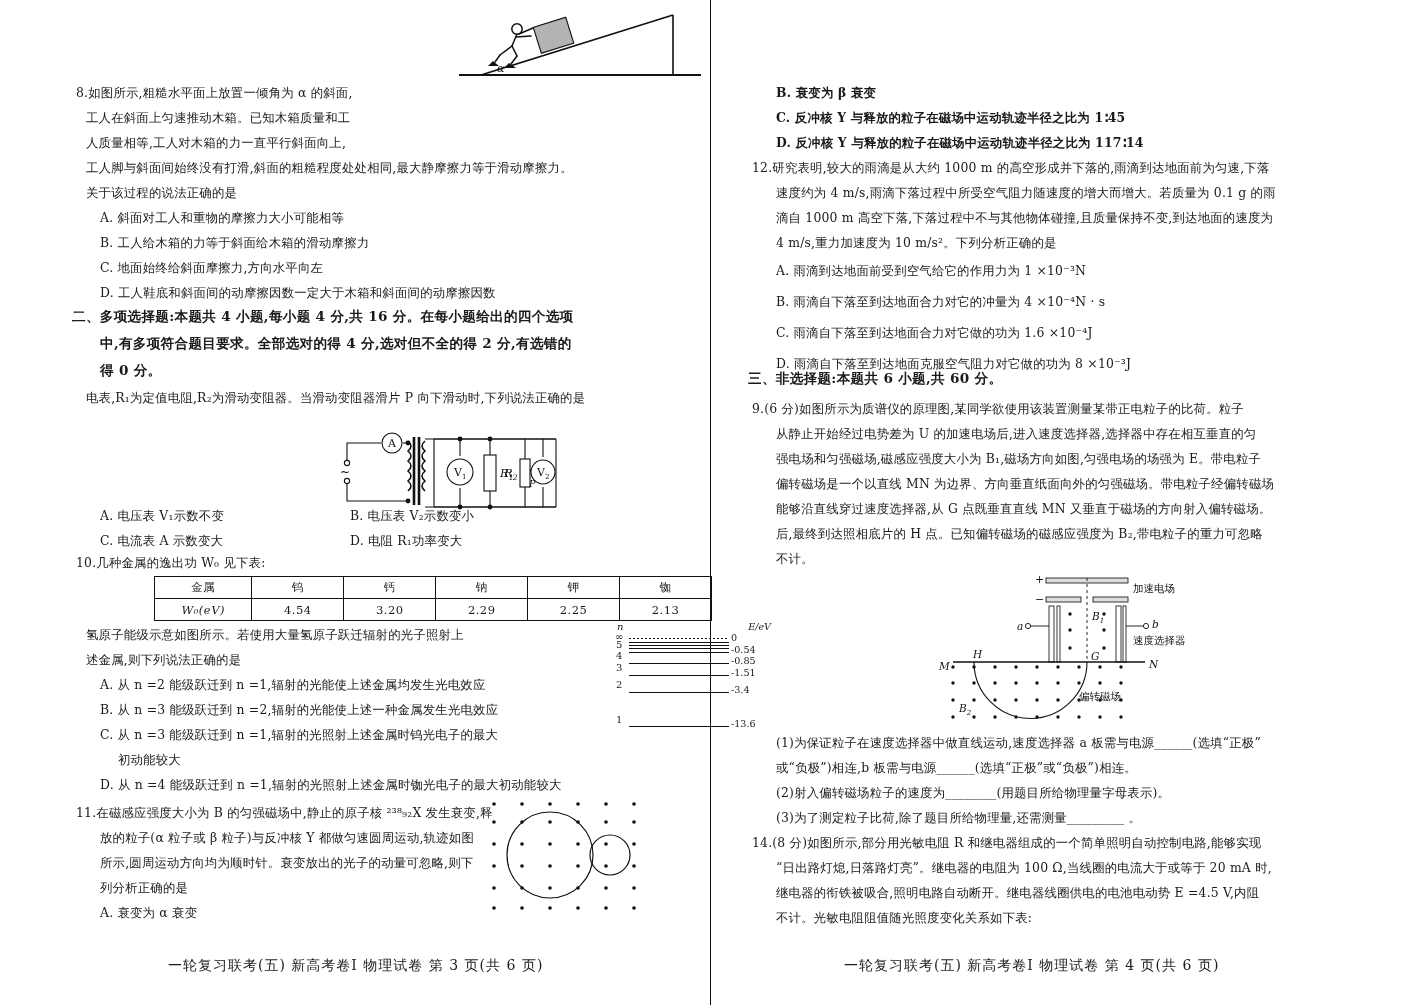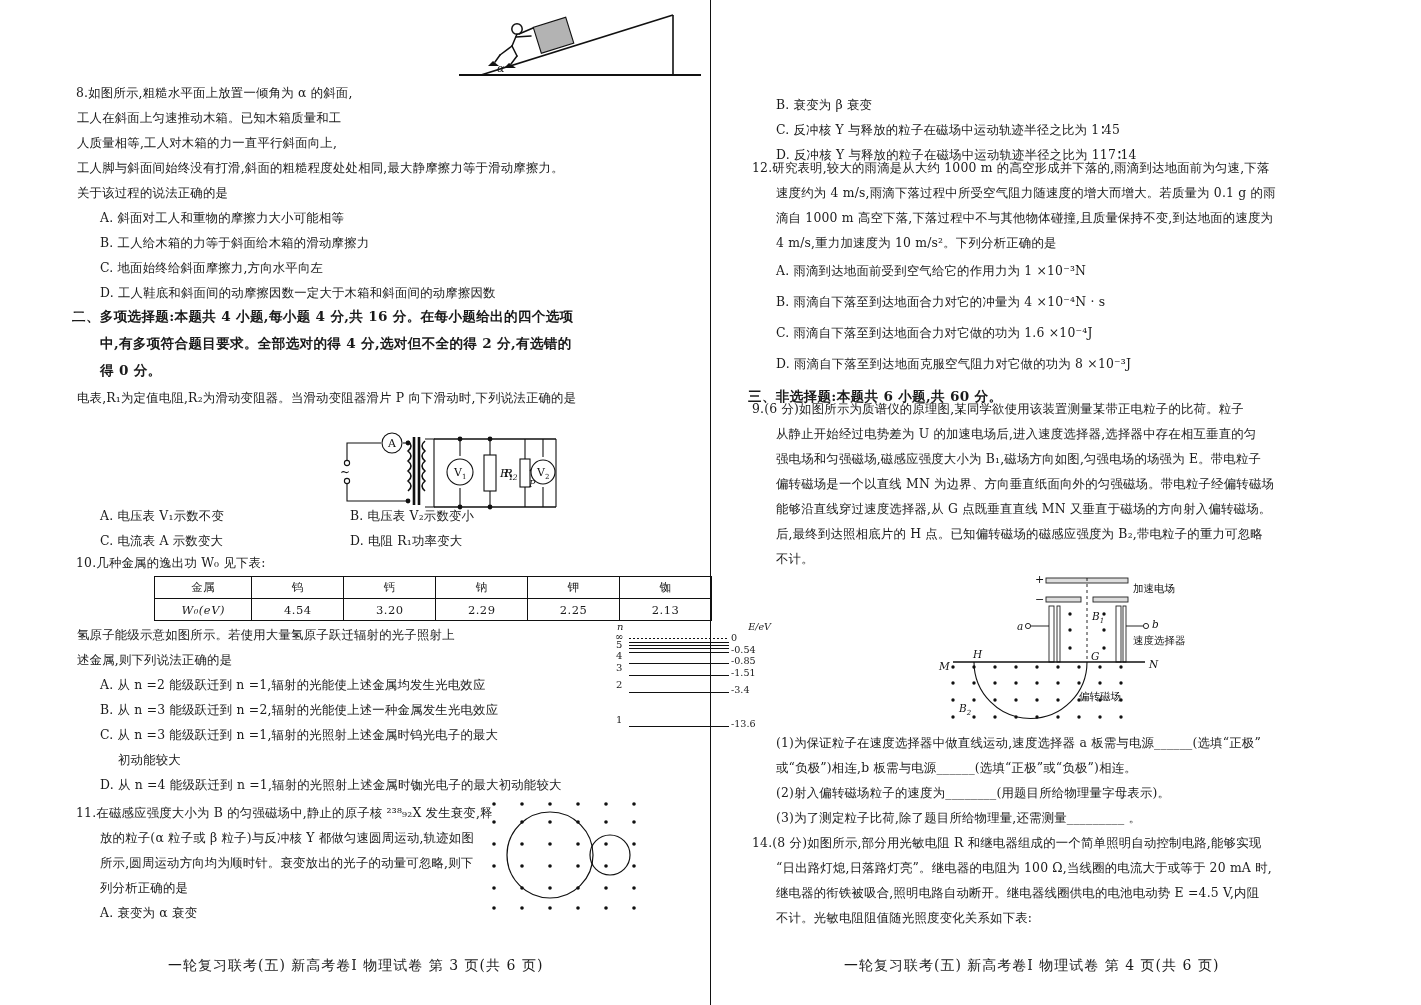--- a/index.html
+++ b/index.html
@@ -21,21 +21,21 @@
   }
   .col-left{left:72px;}
   .col-right{left:748px;}
 
   .qline{
     font-size:12.4px;line-height:25px;
     letter-spacing:.2px;
     white-space:nowrap;
   }
   .ind0{margin-left:4px;}
-  .ind1{margin-left:5px;}
+  .ind1{margin-left:14px;}
   .ind2{margin-left:28px;}
   .qnum{display:inline-block;}
   .opt{margin-left:28px;}
   .sec-title{
     font-weight:bold;font-size:13.6px;line-height:27px;
     letter-spacing:.3px;
   }
   .sec-title .cont{display:block;margin-left:28px;}
 
   
@@ -330,38 +330,38 @@
         <circle cx="66" cy="55" r="43" fill="none" stroke="#111" stroke-width="1.2"></circle>
         <circle cx="126" cy="55" r="20" fill="none" stroke="#111" stroke-width="1.2"></circle>
       </svg>
     </div>
 
     <div class="footer" style="left:96px;">一轮复习联考(五)  新高考卷Ⅰ  物理试卷  第 3 页(共 6 页)</div>
   </div>
 
   <div class="col col-right">
 
-    <div class="abs" style="left:0;top:92px;width:640px;">
+    <div class="abs" style="left:0;top:80px;width:640px;font-weight:bold;">
       <div class="qline opt"><span>B. 衰变为 β 衰变</span></div>
       <div class="qline opt"><span>C. 反冲核 Y 与释放的粒子在磁场中运动轨迹半径之比为 1∶45</span></div>
       <div class="qline opt"><span>D. 反冲核 Y 与释放的粒子在磁场中运动轨迹半径之比为 117∶14</span></div>
     </div>
 
     <div class="abs" style="left:0;top:155px;width:640px;">
       <div class="qline ind0"><span class="qnum">12.</span><span>研究表明,较大的雨滴是从大约 1000 m 的高空形成并下落的,雨滴到达地面前为匀速,下落</span></div>
       <div class="qline ind2"><span>速度约为 4 m/s,雨滴下落过程中所受空气阻力随速度的增大而增大。若质量为 0.1 g 的雨</span></div>
       <div class="qline ind2"><span>滴自 1000 m 高空下落,下落过程中不与其他物体碰撞,且质量保持不变,到达地面的速度为</span></div>
       <div class="qline ind2"><span>4 m/s,重力加速度为 10 m/s²。下列分析正确的是</span></div>
       <div class="qline opt" style="line-height:31px;"><span>A. 雨滴到达地面前受到空气给它的作用力为 1 ×10⁻³N</span></div>
       <div class="qline opt" style="line-height:31px;"><span>B. 雨滴自下落至到达地面合力对它的冲量为 4 ×10⁻⁴N · s</span></div>
       <div class="qline opt" style="line-height:31px;"><span>C. 雨滴自下落至到达地面合力对它做的功为 1.6 ×10⁻⁴J</span></div>
       <div class="qline opt" style="line-height:31px;"><span>D. 雨滴自下落至到达地面克服空气阻力对它做的功为 8 ×10⁻³J</span></div>
     </div>
 
-    <div class="abs" style="left:0;top:365px;width:640px;margin-top:18px;">
+    <div class="abs" style="left:0;top:365px;width:640px;">
       <div class="sec-title"><span>三、非选择题:本题共 6 小题,共 60 分。</span></div>
     </div>
 
     <div class="abs" style="left:0;top:396px;width:640px;">
       <div class="qline ind0"><span class="qnum">9.</span><span>(6 分)如图所示为质谱仪的原理图,某同学欲使用该装置测量某带正电粒子的比荷。粒子</span></div>
       <div class="qline ind2"><span>从静止开始经过电势差为 U 的加速电场后,进入速度选择器,选择器中存在相互垂直的匀</span></div>
       <div class="qline ind2"><span>强电场和匀强磁场,磁感应强度大小为 B₁,磁场方向如图,匀强电场的场强为 E。带电粒子</span></div>
       <div class="qline ind2"><span>偏转磁场是一个以直线 MN 为边界、方向垂直纸面向外的匀强磁场。带电粒子经偏转磁场</span></div>
       <div class="qline ind2"><span>能够沿直线穿过速度选择器,从 G 点既垂直直线 MN 又垂直于磁场的方向射入偏转磁场。</span></div>
       <div class="qline ind2"><span>后,最终到达照相底片的 H 点。已知偏转磁场的磁感应强度为 B₂,带电粒子的重力可忽略</span></div>

